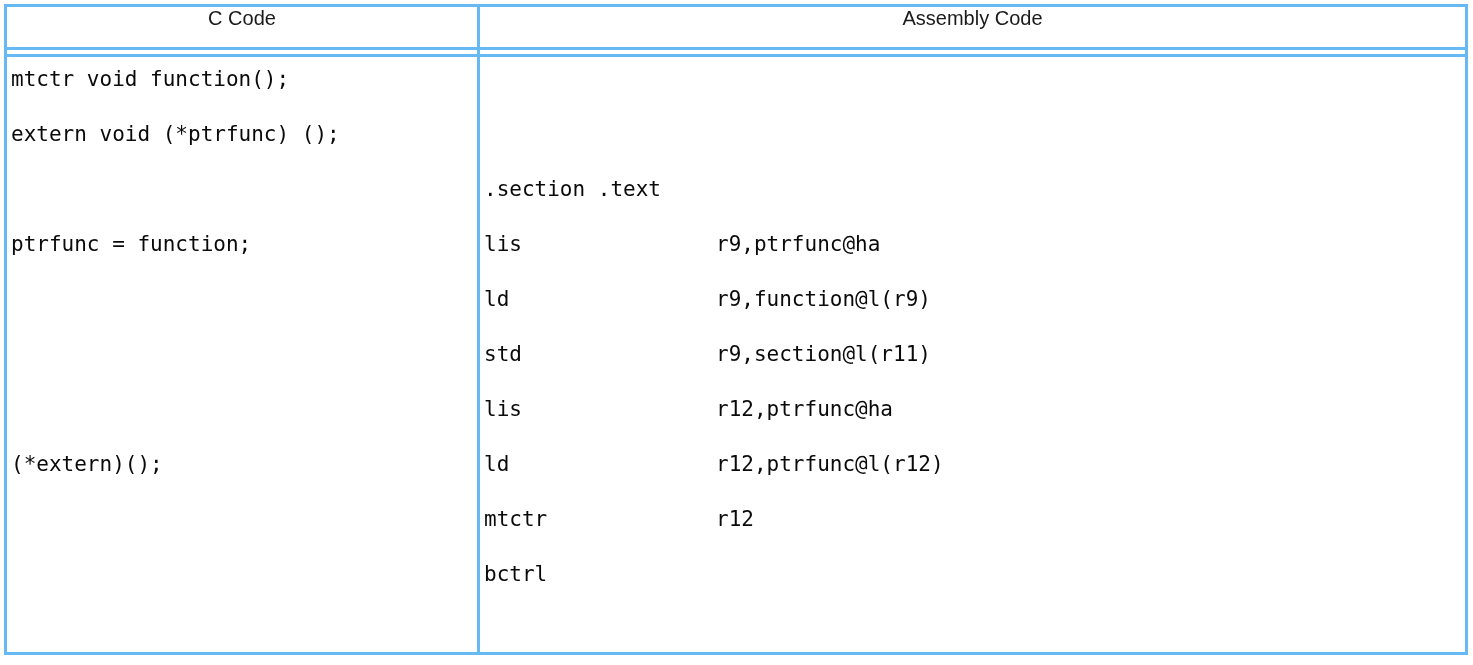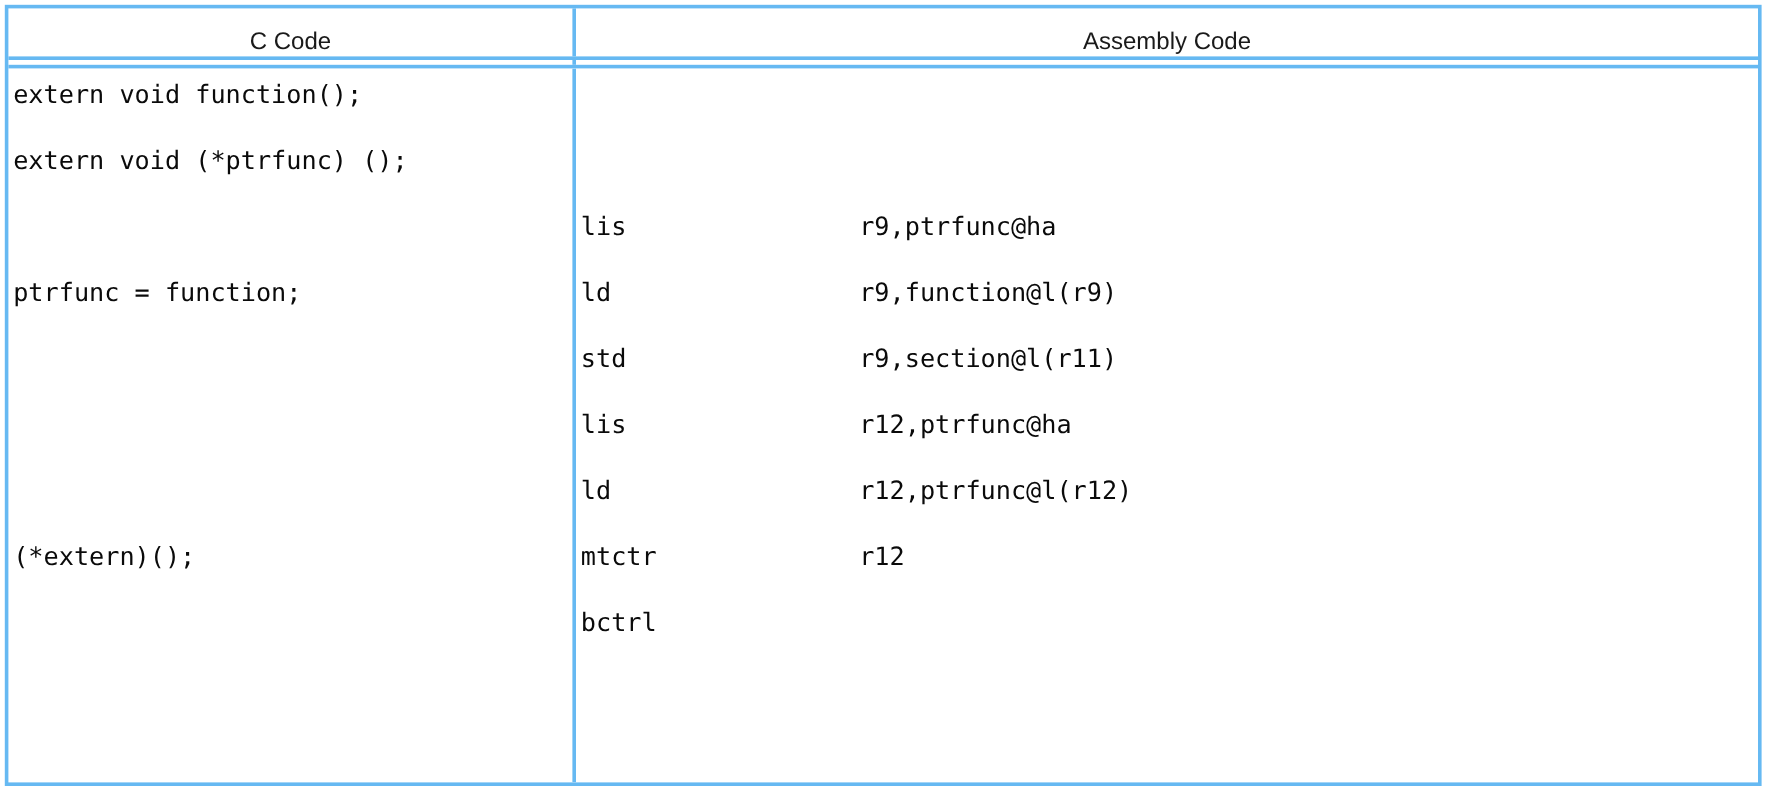--- a/index.html
+++ b/index.html
@@ -21,21 +21,21 @@
     background: #ffffff;
   }
   .thead {
     display: flex;
     height: 43px;
     border-bottom: 3px solid #66b9f2;
     box-sizing: border-box;
   }
   .th {
     display: flex;
-    align-items: flex-end;
+    align-items: flex-start;
     justify-content: center;
     font-family: "Liberation Sans", sans-serif;
     font-size: 20px;
     color: #1a1a1a;
   }
   .left-w {
     width: 473px;
     border-right: 3px solid #66b9f2;
     box-sizing: border-box;
     flex: none;
@@ -92,37 +92,38 @@
   </div>
 
   <div class="tspacer">
     <div class="left-w"></div>
     <div class="right-w"></div>
   </div>
 
   <div class="tbody">
     <div class="left-w code-col">
       <div class="rows">
-        <div class="row">extern void function();</div>
+        <div class="row">mtctr void function();</div>
         <div class="row">extern void (*ptrfunc) ();</div>
         <div class="row"></div>
         <div class="row">ptrfunc = function;</div>
         <div class="row"></div>
         <div class="row"></div>
         <div class="row"></div>
         <div class="row">(*extern)();</div>
         <div class="row"></div>
         <div class="row"></div>
         <div class="row"></div>
       </div>
     </div>
     <div class="right-w code-col">
       <div class="rows">
         <div class="row"><span class="mn"></span><span class="op"></span></div>
         <div class="row"><span class="mn"></span><span class="op"></span></div>
+        <div class="row"><span class="mn">.section .text</span><span class="op"></span></div>
         <div class="row"><span class="mn">lis</span><span class="op">r9,ptrfunc@ha</span></div>
         <div class="row"><span class="mn">ld</span><span class="op">r9,function@l(r9)</span></div>
         <div class="row"><span class="mn">std</span><span class="op">r9,section@l(r11)</span></div>
         <div class="row"><span class="mn">lis</span><span class="op">r12,ptrfunc@ha</span></div>
         <div class="row"><span class="mn">ld</span><span class="op">r12,ptrfunc@l(r12)</span></div>
         <div class="row"><span class="mn">mtctr</span><span class="op">r12</span></div>
         <div class="row"><span class="mn">bctrl</span><span class="op"></span></div>
       </div>
     </div>
   </div>

